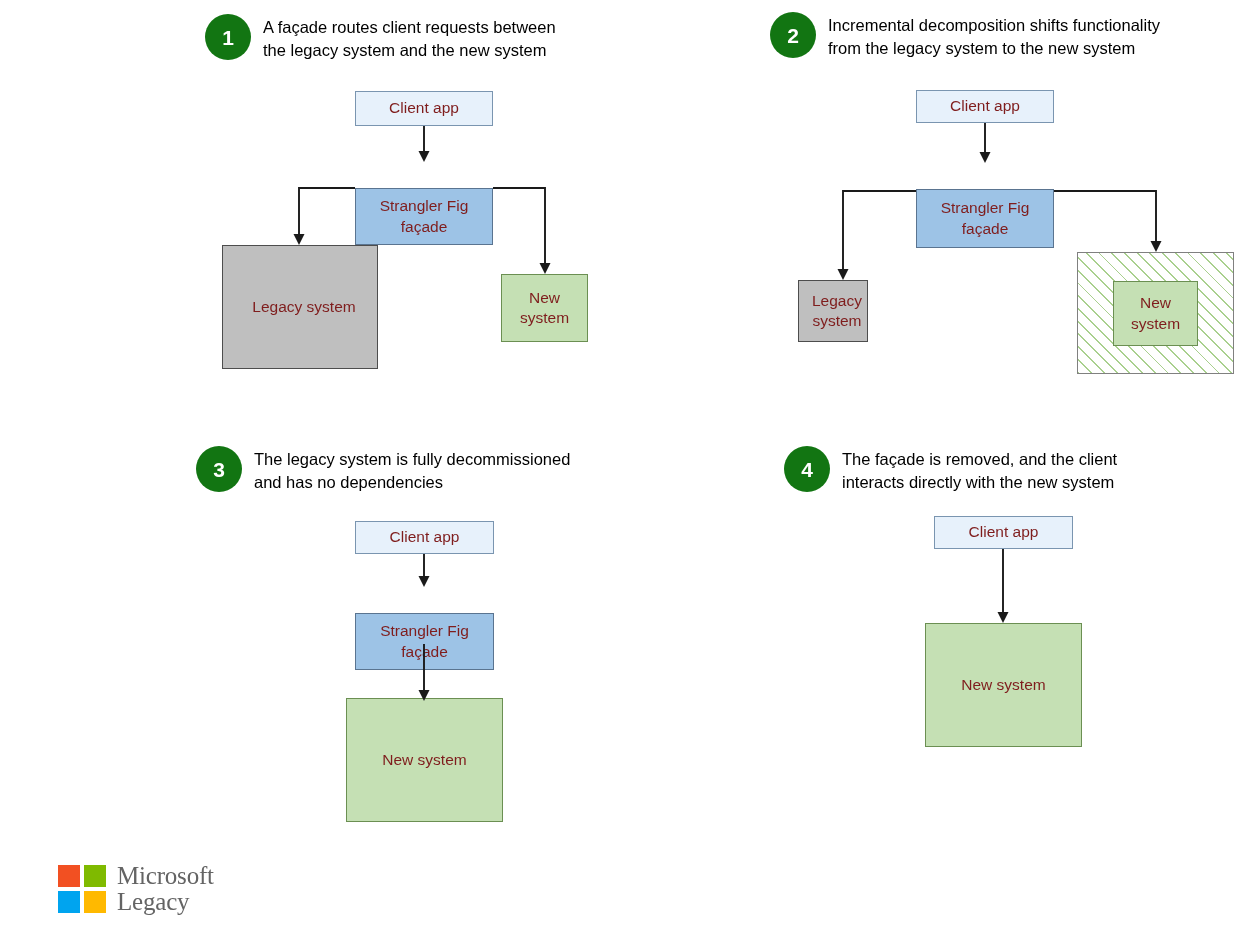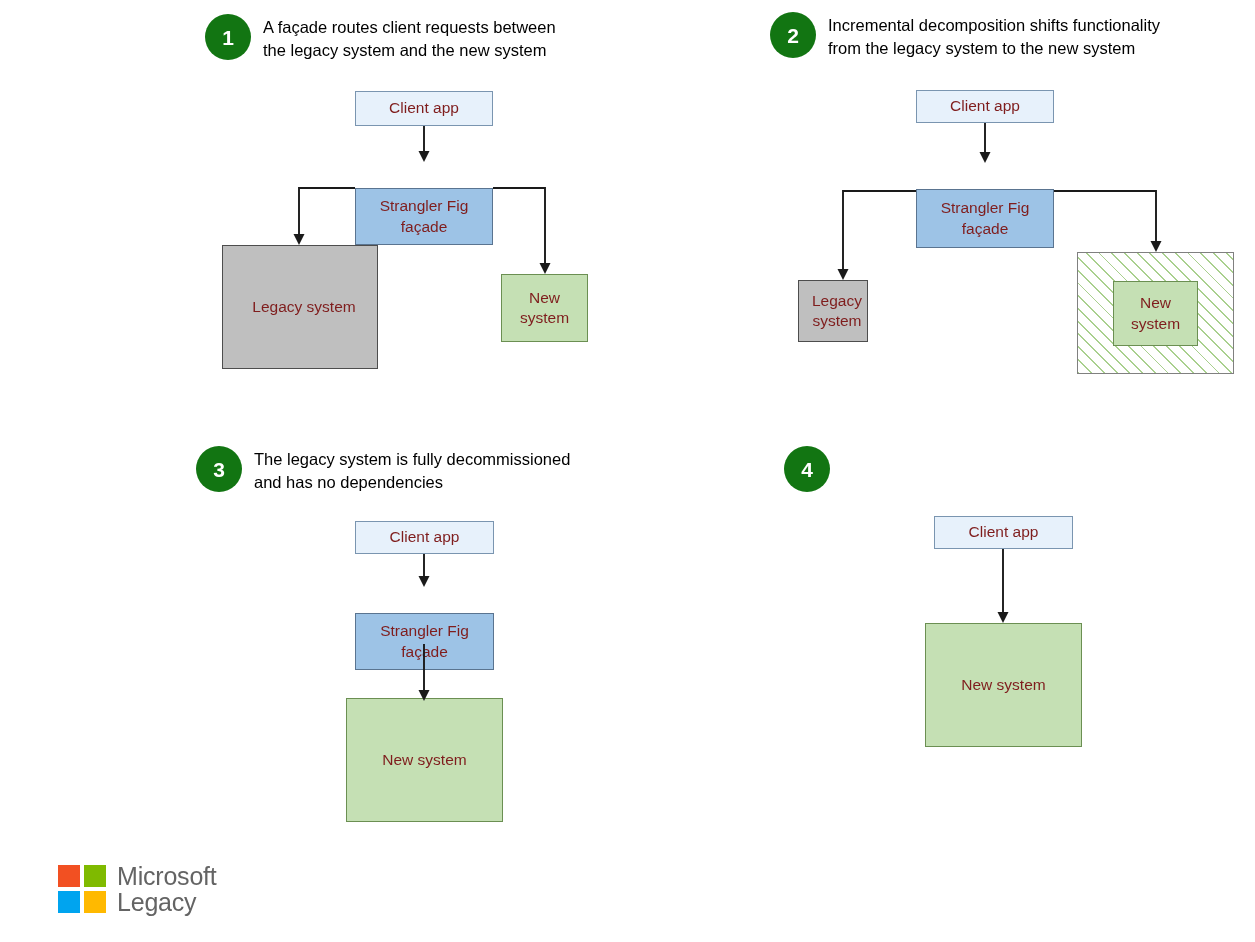--- a/index.html
+++ b/index.html
@@ -216,32 +216,34 @@
     <polygon points="424,587 418.5,576 429.5,576"></polygon>
   </svg>
 
   <svg class="conn" style="left:0; top:0; width:1255px; height:942px;">
     <line x1="424" y1="644" x2="424" y2="692"></line>
     <polygon points="424,701 418.5,690 429.5,690"></polygon>
   </svg>
 
   <div class="step-header" style="left:784px; top:446px; width:400px;">
     <div class="step-badge">4</div>
+    <div class="step-caption">The façade is removed, and the client
+interacts directly with the new system</div>
   </div>
 
   <div class="box box-client" style="left:934px; top:516px; width:139px; height:33px;">Client app</div>
 
   <div class="box box-new" style="left:925px; top:623px; width:157px; height:124px;">New system</div>
 
   <svg class="conn" style="left:0; top:0; width:1255px; height:942px;">
     <line x1="1003" y1="549" x2="1003" y2="614"></line>
     <polygon points="1003,623 997.5,612 1008.5,612"></polygon>
   </svg>
 
-  <div class="logo" style="left:58px; top:863px;">
+  <div class="logo" style="left:58px; top:863px;font-family:Liberation Serif, serif;">
     <div class="logo-grid">
       <div class="logo-sq" style="background:#f25022"></div>
       <div class="logo-sq" style="background:#7fba00"></div>
       <div class="logo-sq" style="background:#00a4ef"></div>
       <div class="logo-sq" style="background:#ffb900"></div>
     </div>
     <div class="logo-text">
       <div>Microsoft</div>
       <div>Legacy</div>
     </div>

